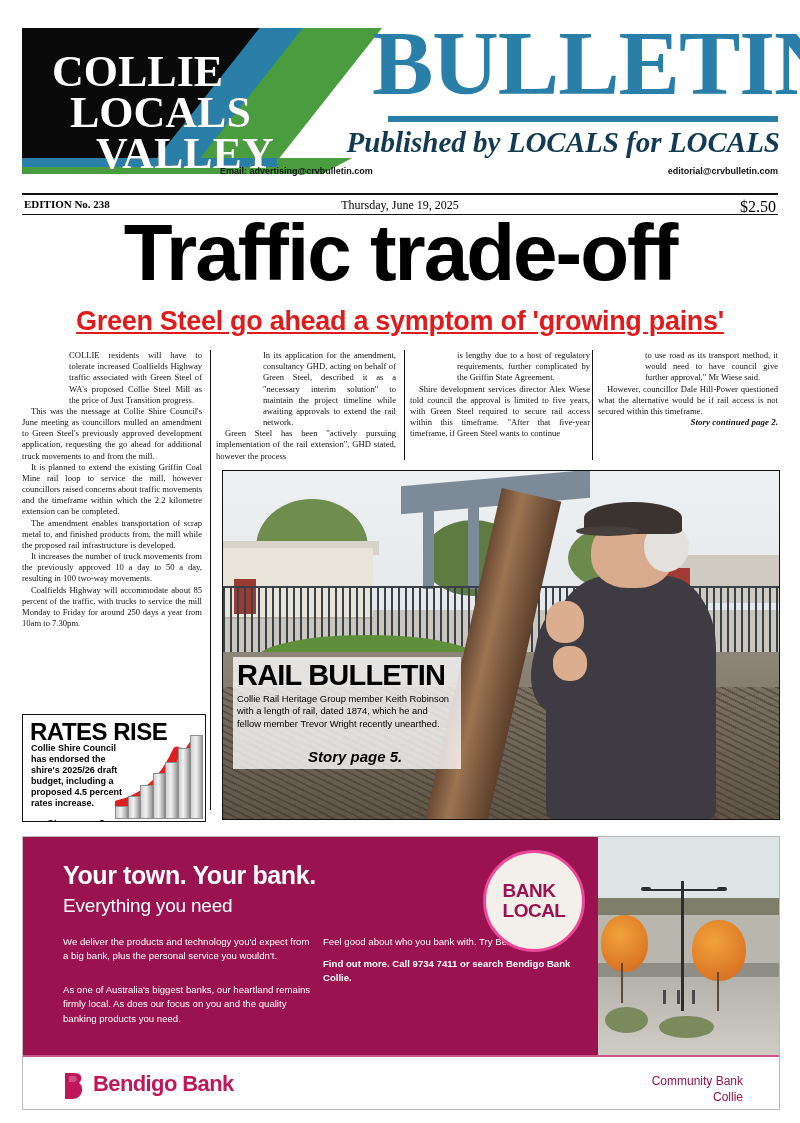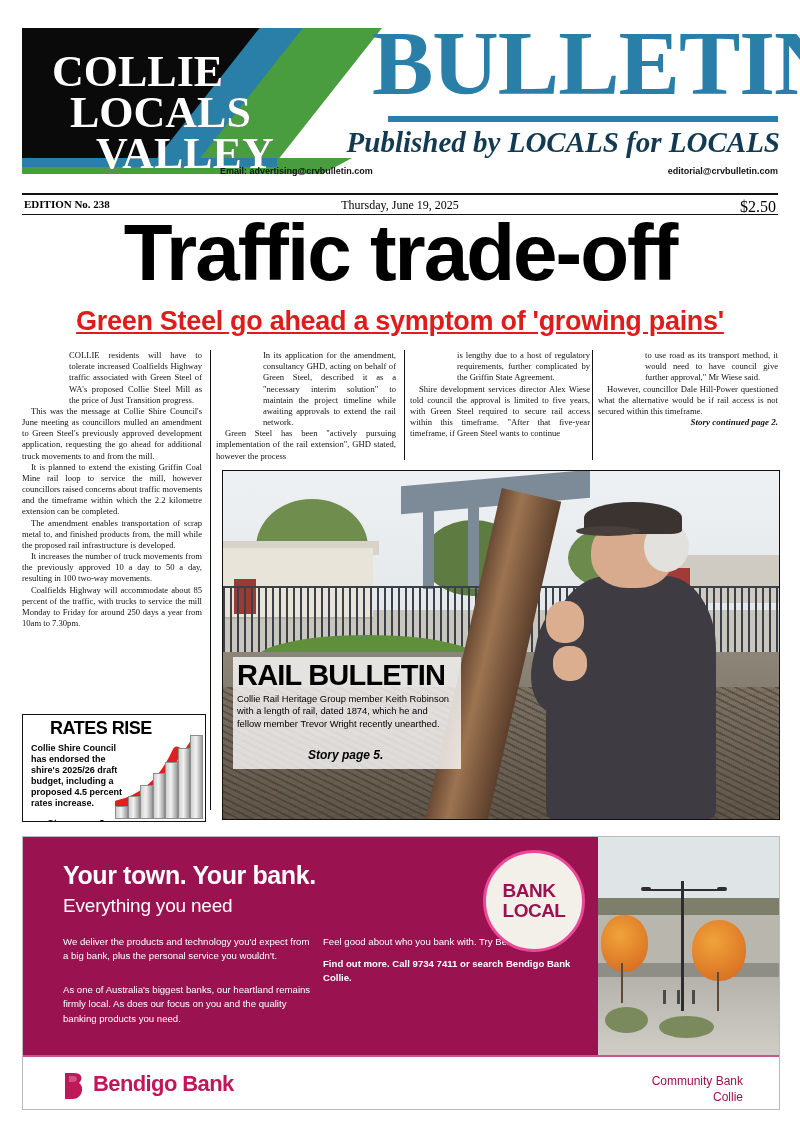--- a/index.html
+++ b/index.html
@@ -62,21 +62,21 @@
   .col p{margin:0;text-indent:9px;}
   .col p.first{text-indent:0;margin-left:47px;}
   .c1{left:0;}.c2{left:194px;}.c3{left:388px;}.c4{left:576px;width:180px;}
   .contd{margin-top:10px;text-align:right;font-style:italic;font-weight:bold;
      font-size:9px;text-indent:0;}
   .coldiv{position:absolute;width:1px;background:#111;}
   
   .rates{position:absolute;left:22px;top:714px;width:182px;height:106px;
      border:1.5px solid #111;background:#fff;overflow:hidden;}
   .rates-t{position:absolute;left:7px;top:3px;font-family:"Liberation Sans",sans-serif;
-     font-weight:bold;font-size:18px;letter-spacing:-0.5px;color:#000;margin-left:20px;}
+     font-weight:bold;font-size:24px;letter-spacing:-0.5px;color:#000;}
   .rates-b{position:absolute;left:8px;top:28px;width:96px;
      font-family:"Liberation Sans",sans-serif;font-weight:bold;font-size:9px;
      line-height:1.22;color:#000;}
   .rates-s{position:absolute;left:24px;top:102px;font-family:"Liberation Sans",sans-serif;
      font-weight:bold;font-style:italic;font-size:9.5px;color:#000;}
   .bars{position:absolute;right:4px;bottom:2px;width:86px;height:86px;}
   .bar{position:absolute;bottom:0;background:linear-gradient(90deg,#cfcfcf,#f2f2f2 45%,#9e9e9e);
        border:1px solid #8e8e8e;}
   .arrow{position:absolute;left:0;bottom:8px;width:86px;height:76px;}
   
@@ -127,21 +127,21 @@
        background:linear-gradient(90deg,#6a4a34,#9c7451 35%,#5c3f2c);
        transform:rotate(13deg);transform-origin:top center;}
   .cap-box{position:absolute;left:10px;top:186px;width:228px;height:112px;
        background:rgba(255,255,255,0.78);}
   .cap-title{position:absolute;left:14px;top:188px;font-family:"Liberation Sans",sans-serif;
        font-weight:bold;font-size:29px;letter-spacing:-0.8px;color:#000;}
   .cap-text{position:absolute;left:14px;top:222px;width:215px;
        font-family:"Liberation Sans",sans-serif;font-weight:normal;font-size:9.4px;
        line-height:1.32;color:#000;}
   .cap-story{position:absolute;left:85px;top:277px;font-family:"Liberation Sans",sans-serif;
-       font-weight:bold;font-style:italic;font-size:12px;color:#000;}
+       font-weight:bold;font-style:italic;font-size:15px;color:#000;}
   
   .ad{position:absolute;left:22px;top:836px;width:756px;height:272px;
      border:1px solid #bbb;overflow:hidden;background:#fff;}
   .ad-pink{position:absolute;left:0;top:0;width:80%;height:218px;background:#9b1250;}
   .ad-photo{position:absolute;right:0;top:0;width:24%;height:218px;overflow:hidden;
      background:linear-gradient(#dfe4e6 0 38%,#bfc4c2 38% 56%,#8e8d86 56%);}
   .ad-hill{position:absolute;left:0;top:28%;width:100%;height:12%;background:#7e7f6a;}
   .ad-shopfront{position:absolute;left:0;top:36%;width:100%;height:22%;background:#b9b6ae;}
   .ad-road{position:absolute;left:0;bottom:0;width:100%;height:36%;
      background:linear-gradient(#b4b2ab,#cfcdc6);}

